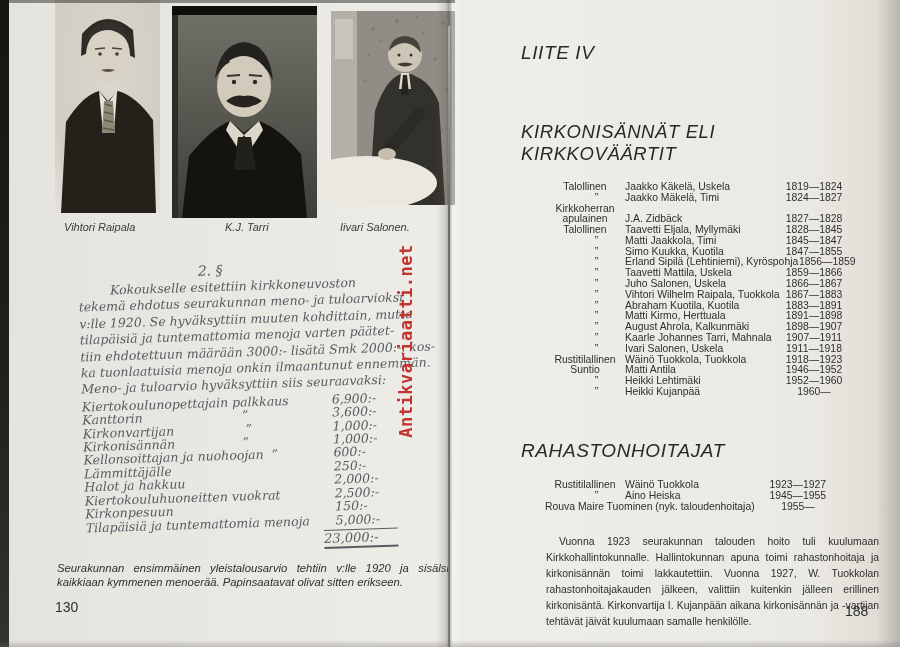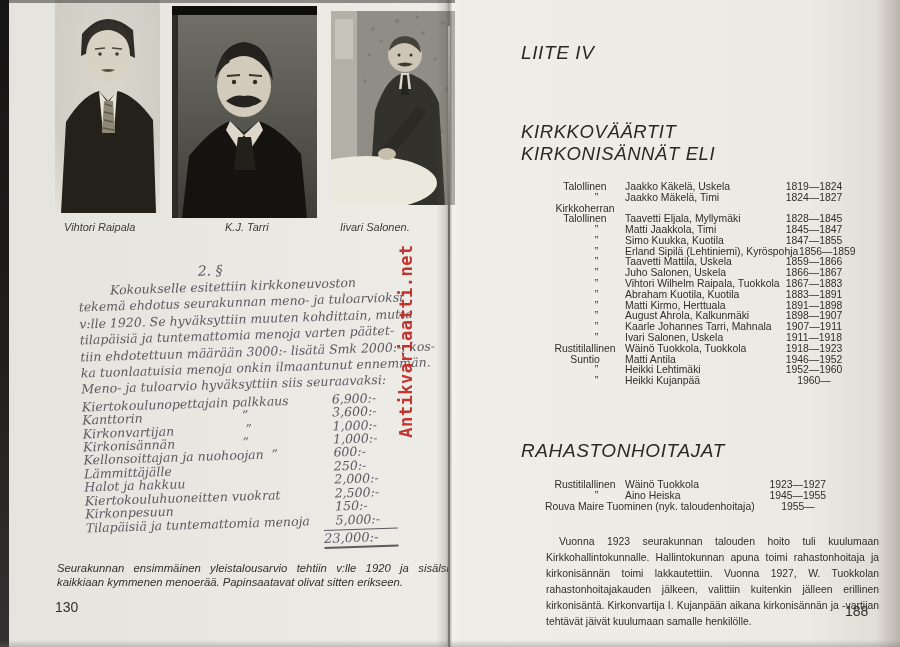--- a/index.html
+++ b/index.html
@@ -237,22 +237,22 @@
   <div class="spine"></div>
   <div class="spine-line"></div>
   <div class="edge-left"></div>
   <div class="edge-top"></div>
   <div class="edge-bottom"></div>
   <div class="edge-right"></div>
 
   <div class="rp-heading" id="h-liite">LIITE IV</div>
 
   <div class="rp-heading" id="h-kirkon">
+    <div>KIRKONISÄNNÄT ELI</div>
     <div>KIRKKOVÄÄRTIT</div>
-    <div>KIRKONISÄNNÄT ELI</div>
   </div>
 
   <div class="register" id="register1">
 
       <div class="reg-row">
         <span class="r-role">Talollinen</span>
         <span class="r-name">Jaakko Käkelä, Uskela</span>
         <span class="r-years">1819—1824</span>
       </div>
 
@@ -261,20 +261,25 @@
         <span class="r-name">Jaakko Mäkelä, Timi</span>
         <span class="r-years">1824—1827</span>
       </div>
 
       <div class="reg-row">
         <span class="r-role">Kirkkoherran</span>
         <span class="r-name"></span>
         <span class="r-years"></span>
       </div>
 
+      <div class="reg-row">
+        <span class="r-role">apulainen</span>
+        <span class="r-name">J.A. Zidbäck</span>
+        <span class="r-years">1827—1828</span>
+      </div>
 
       <div class="reg-row">
         <span class="r-role">Talollinen</span>
         <span class="r-name">Taavetti Eljala, Myllymäki</span>
         <span class="r-years">1828—1845</span>
       </div>
 
       <div class="reg-row">
         <span class="r-role">        ”</span>
         <span class="r-name">Matti Jaakkola, Timi</span>

